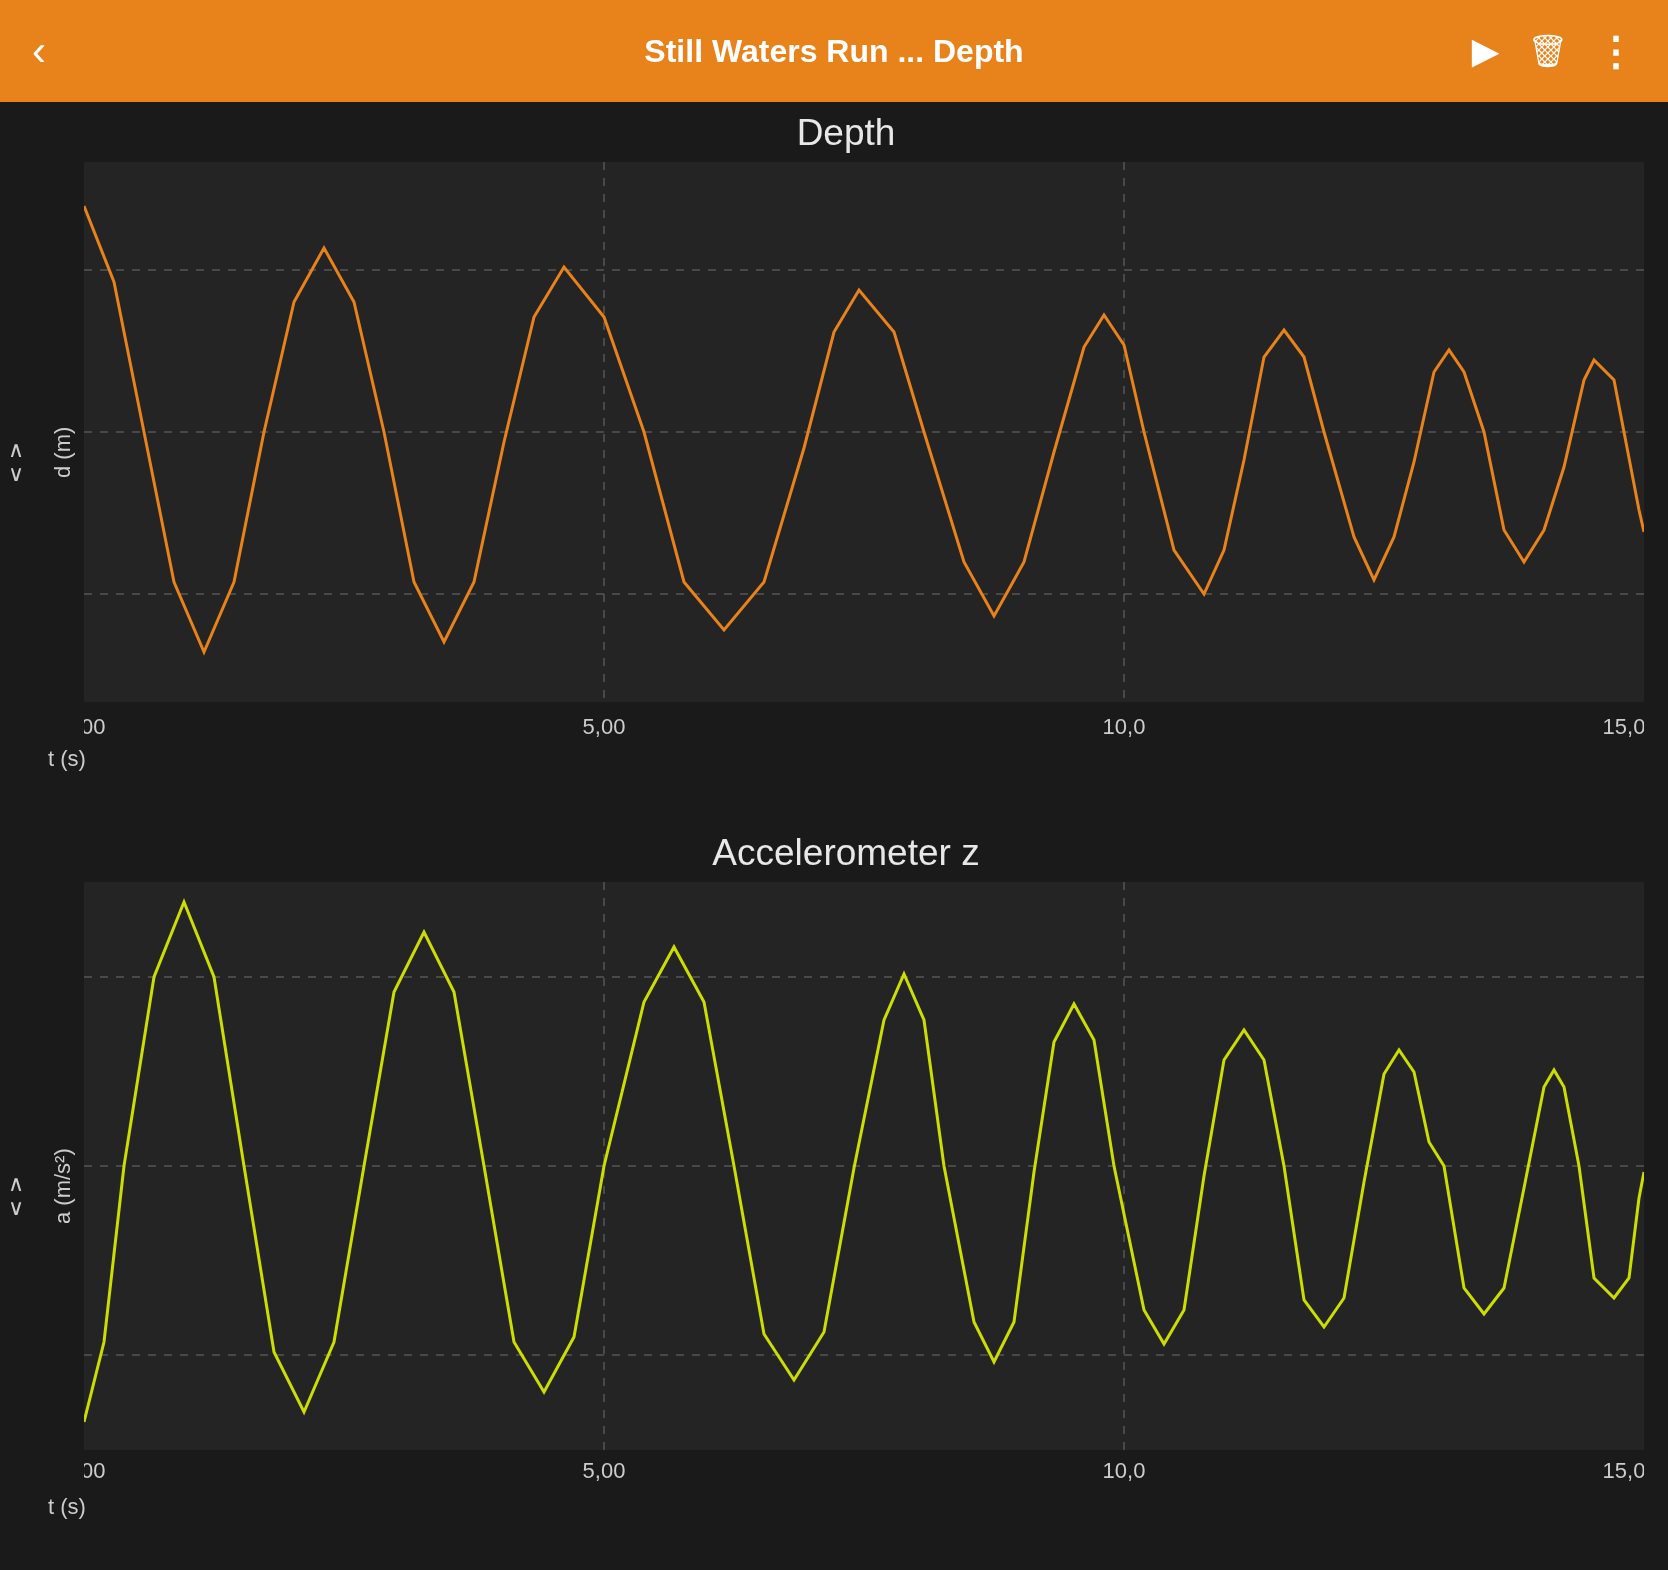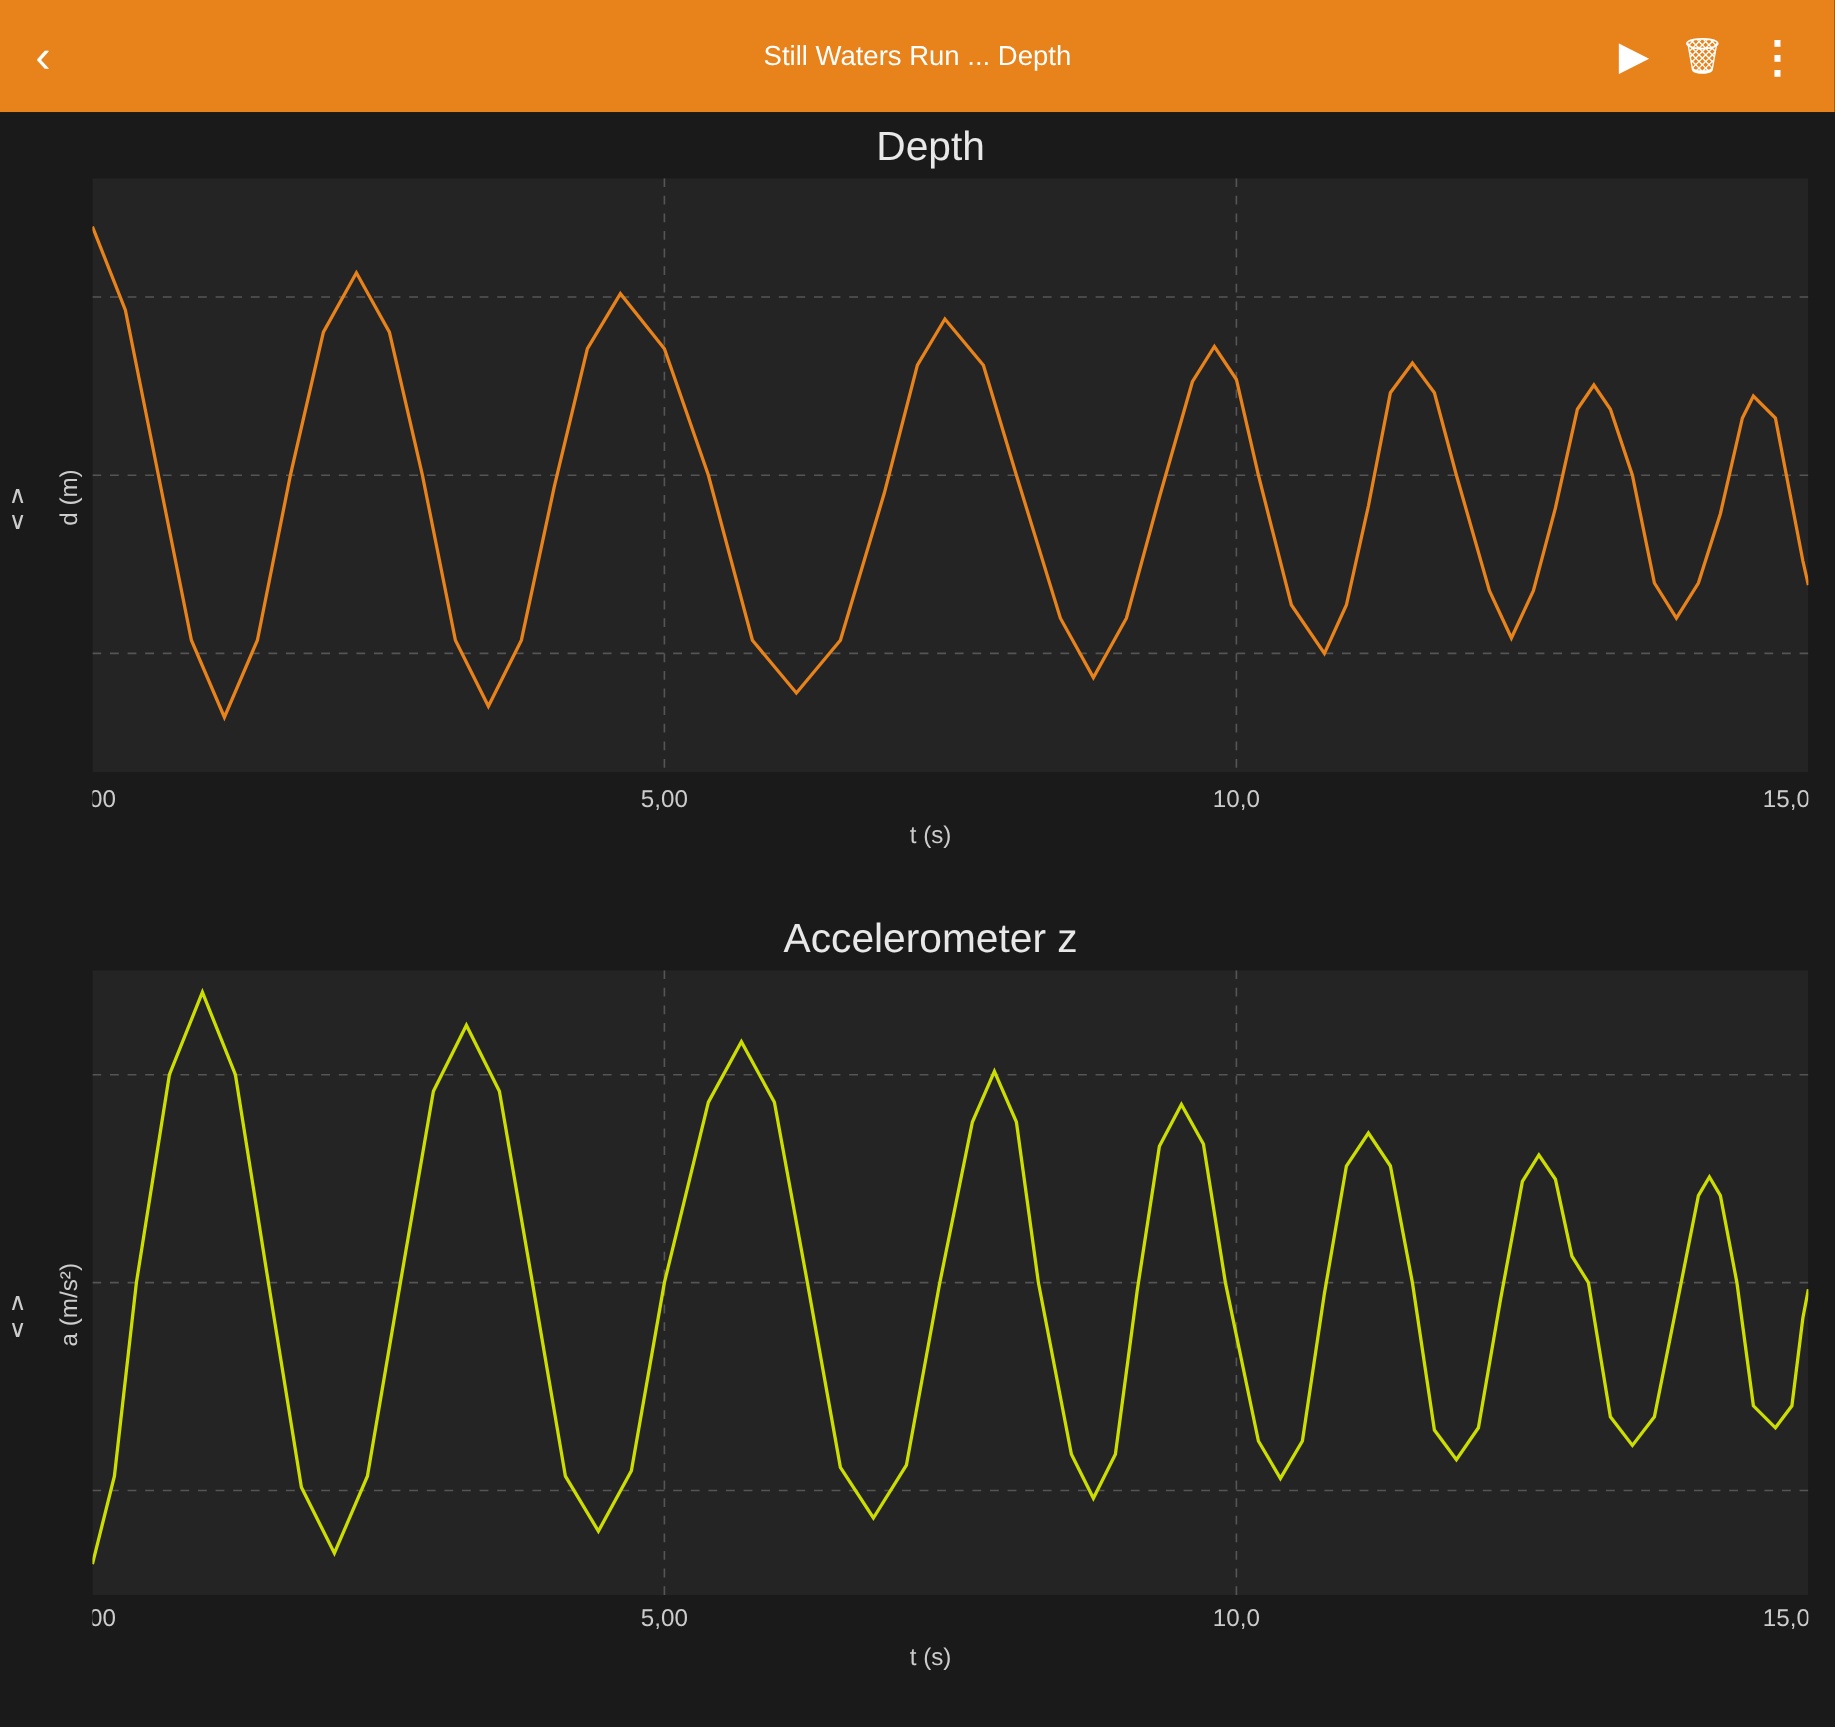--- a/index.html
+++ b/index.html
@@ -21,22 +21,22 @@
       justify-content: space-between;
       padding: 0 32px;
     }
     .header-left {
       display: flex;
       align-items: center;
       gap: 8px;
     }
     .header-title {
       color: white;
-      font-size: 25px;
-      font-weight: 400;
+      font-size: 32px;
+      font-weight: 700;
       position: absolute;
       left: 50%;
       transform: translateX(-50%);
       white-space: nowrap;
     }
     .header-actions {
       display: flex;
       align-items: center;
       gap: 28px;
     }
@@ -118,21 +118,20 @@
     .chart-svg-wrapper {
       flex: 1;
       position: relative;
     }
 
     .chart-svg-wrapper svg {
       display: block;
     }
 
     .x-axis-label {
-      text-align: center;
       color: #ccc;
       font-size: 22px;
       margin-top: 4px;
     }
   </style>
 </head>
 <body>
 
 <div class="header">
   <div class="header-left">

